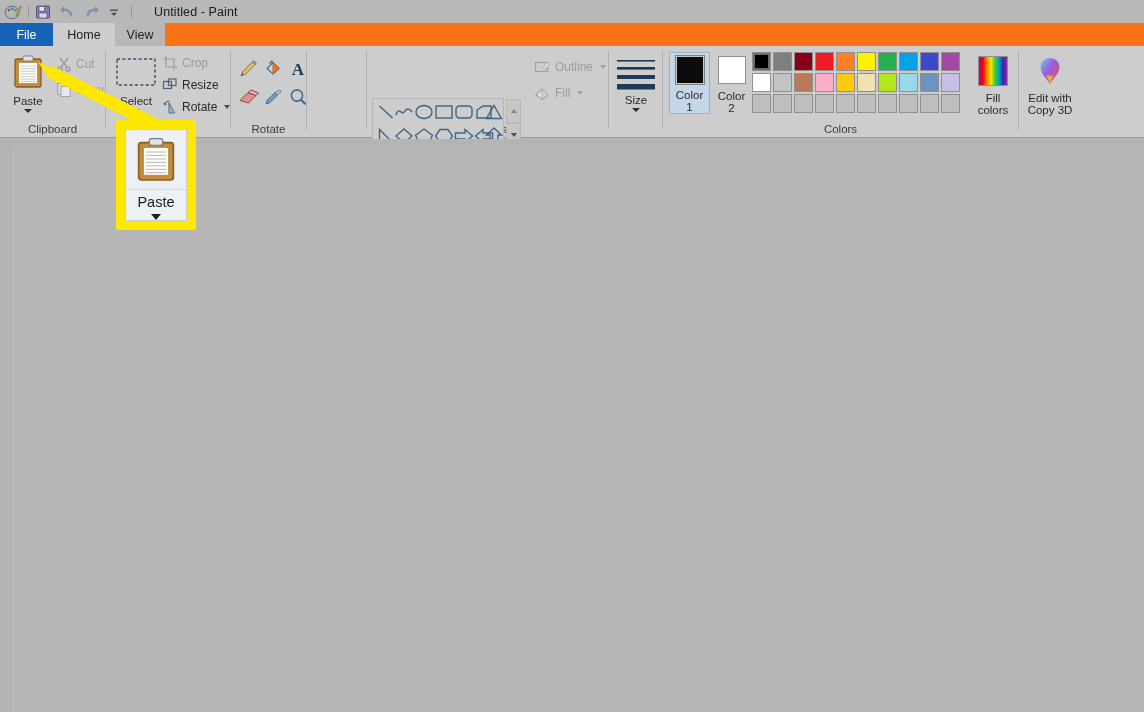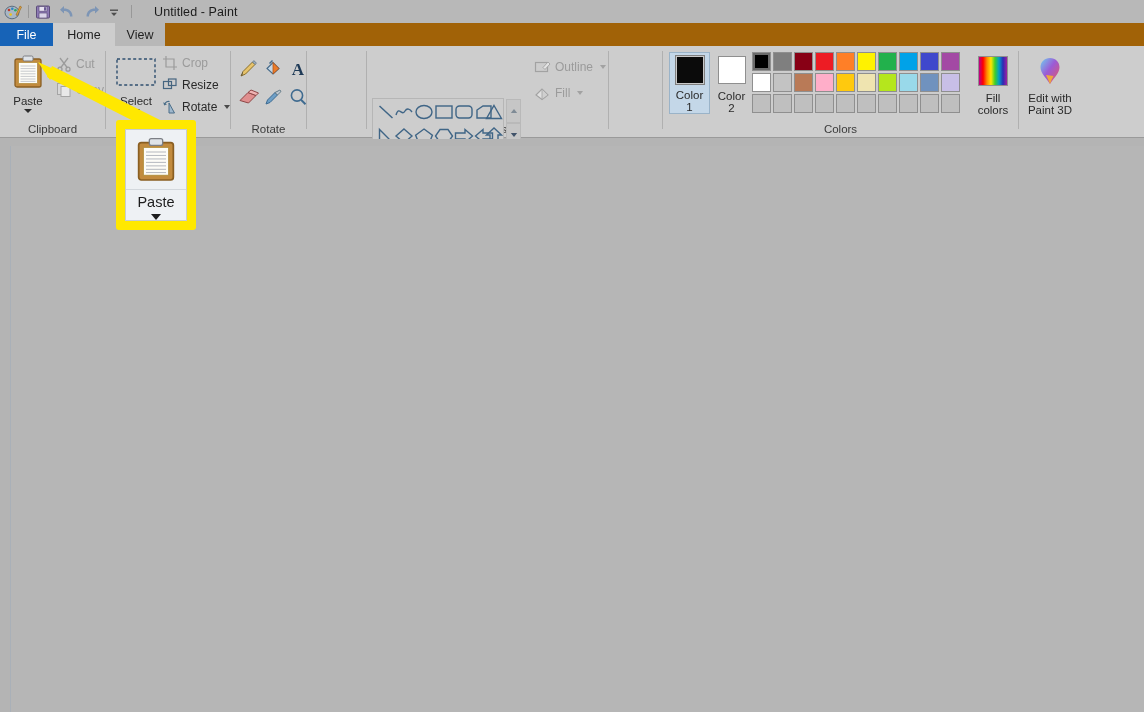--- a/index.html
+++ b/index.html
@@ -21,21 +21,21 @@
   .qat-icon { width: 18px; height: 16px; position: relative; flex: none; }
   .sep-v { width: 1px; height: 13px; background: #8d8d8d; opacity: .75; flex: none; }
   .title-text {
     font-size: 12.5px; color: #1b1b1b; letter-spacing: .1px;
     white-space: nowrap; margin-left: 16px;
   }
 
   
   .tabstrip {
     position: absolute; left: 0; top: 23px; width: 1144px; height: 23px;
-    background: #a16207;
+    background: #f97316;
   }
   .tab {
     position: absolute; top: 0; height: 23px;
     display: flex; align-items: center; justify-content: center;
     font-size: 12.5px; color: #1f1f1f; cursor: default;
     padding: 0 14px;
   }
   .tab.file { left: 0; width: 53px; background: #1763b7; color: #ffffff; }
   .tab.home { left: 53px; width: 62px; background: #cdcdcd; }
   .tab.view { left: 115px; width: 50px; background: #b8b8b8; }
@@ -488,20 +488,35 @@
       <svg width="17" height="17" viewBox="0 0 17 17">
         <path d="M2 11 L8 5 L14 11 L8 15.5 Z" fill="#e0e0e0" stroke="#a2a2a2" stroke-width="1.1"></path>
         <path d="M8 5 L14 11 L8 15.5 Z" fill="#cfcfcf" stroke="#a2a2a2" stroke-width=".8"></path>
       </svg>
       <span class="slabel">Fill</span>
       <span class="caret-sm" style="border-top-color:#a2a2a2"></span>
     </div>
 
     <div class="grp-divider" style="left:608px;"></div>
 
+    <div class="group" style="left:609px; width:53px;">
+      <div class="bigbtn" style="left:4px; top:8px; width:46px;">
+        <div class="glyph" style="width:46px;height:38px;">
+          <svg width="42" height="34" viewBox="0 0 42 34">
+            <rect x="2" y="4" width="38" height="1.6" fill="#1e3a57"></rect>
+            <rect x="2" y="11" width="38" height="2.6" fill="#1e3a57"></rect>
+            <rect x="2" y="19" width="38" height="4" fill="#1e3a57"></rect>
+            <rect x="2" y="28" width="38" height="5.5" fill="#1e3a57"></rect>
+          </svg>
+        </div>
+        <div class="blabel">Size</div>
+        <div class="caret"></div>
+      </div>
+      <div class="group-label"></div>
+    </div>
     <div class="grp-divider" style="left:662px;"></div>
 
     <div class="group" style="left:663px; width:418px;">
       <div class="group-label" style="left:0; width:355px;">Colors</div>
     </div>
 
     <div class="bigbtn swatch-sel" style="left:669px; top:6px; width:41px; height:62px;">
       <div class="glyph" style="width:39px;height:38px;">
         <div id="color1-swatch" style="width: 28px; height: 28px; border: 1px solid rgb(201, 201, 201); outline: rgb(127, 127, 127) solid 1px; background: rgb(11, 11, 11);"></div>
       </div>
@@ -570,21 +585,21 @@
               <stop offset="0%" stop-color="#6fd0f0"></stop>
                   <stop offset="45%" stop-color="#9b5bd6"></stop>
               <stop offset="100%" stop-color="#e8565e"></stop>
             </linearGradient>
           </defs>
           <path d="M15 3 C20.5 3 24.5 7 24.5 12.3 C24.5 18 19 23 15 29 C11 23 5.5 18 5.5 12.3 C5.5 7 9.5 3 15 3 Z" fill="url(#p3d)"></path>
           <path d="M15 29 C13.5 25 12 22 11 20 L18.5 21 C17.2 23.5 16 26 15 29 Z" fill="#f0a83a"></path>
         </svg>
       </div>
       <div class="blabel">Edit with</div>
-      <div class="blabel" style="margin-top:0">Paint 3D</div>
+      <div class="blabel" style="margin-top:0">Copy 3D</div>
     </div>
 
    </div>
   </div>
 
   <div class="canvas-area">
     <div class="canvas-sheet"></div>
   </div>
 
   <svg class="arrow-svg" width="1144" height="712">

